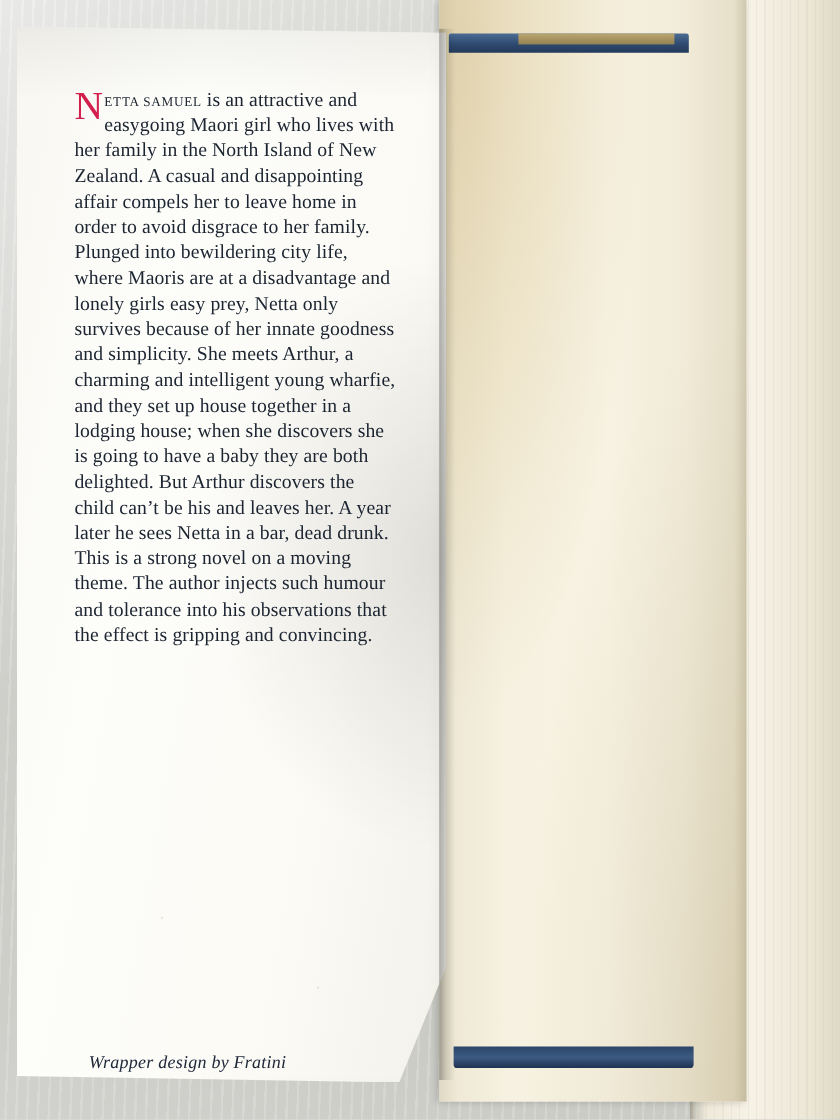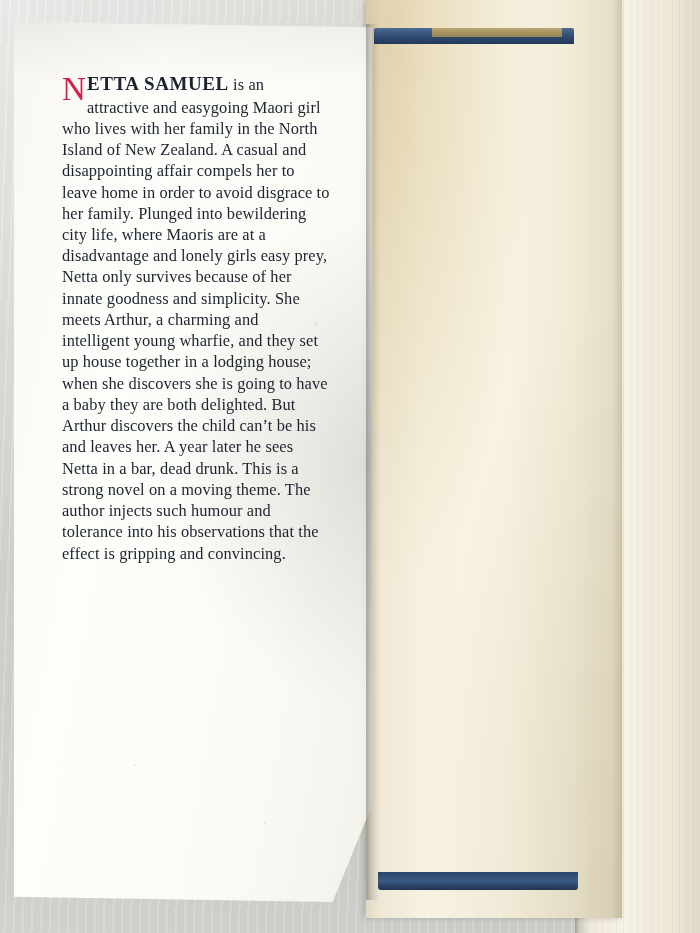--- a/index.html
+++ b/index.html
@@ -166,23 +166,22 @@
   }
   .dropcap {
     color: #d21f4e;
     font-size: 33px;
     line-height: 0.8;
     float: left;
     margin: 4px 1px 0 0;
     font-family: "Liberation Serif", serif;
   }
   .smallcaps {
-    font-size: 19px;
+    font-size: 11px;
     letter-spacing: 0.6px;
-    font-weight: bold;
   }
   .blurb p {
     margin: 0;
     text-indent: 0;
   }
 
   .credit {
     position: absolute;
     left: 60px;
     top: 856px;
@@ -214,20 +213,21 @@
   <div class="board-top-gild"></div>
   <div class="board-bottom"></div>
 
   <div class="flap">
     <div class="flap-shade"></div>
 
     <div class="blurb">
       <p><span class="dropcap">N</span><span class="smallcaps">ETTA SAMUEL</span><span> is an attractive and easygoing Maori girl who lives with her family in the North Island of New Zealand.   A casual and disappointing affair compels her to leave home in order to avoid disgrace to her family. Plunged into bewildering city life, where Maoris are at a disadvantage and lonely girls easy prey, Netta only survives because of her innate goodness and simplicity.   She meets Arthur, a charming and intelligent young wharfie, and they set up house together in a lodging house; when she discovers she is going to have a baby they are both delighted. But Arthur discovers the child can’t be his and leaves her. A year later he sees Netta in a bar, dead drunk.   This is a strong novel on a moving theme.   The author injects such humour and tolerance into his observations that the effect is gripping and convincing.</span></p>
     </div>
 
+    <div class="credit">Wrapper design by Fratini</div>
 
     <div class="speck" style="left:300px; top:300px; width:3px; height:3px;"></div>
     <div class="speck" style="left:120px; top:742px; width:2px; height:2px;"></div>
     <div class="speck" style="left:250px; top:800px; width:2px; height:2px;"></div>
   </div>
 
   <div class="flap-gutter"></div>
 
 </div>
 

